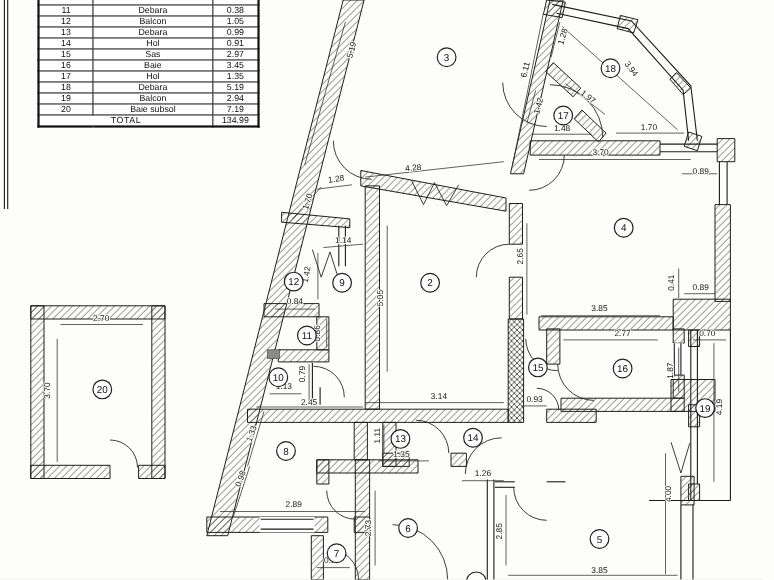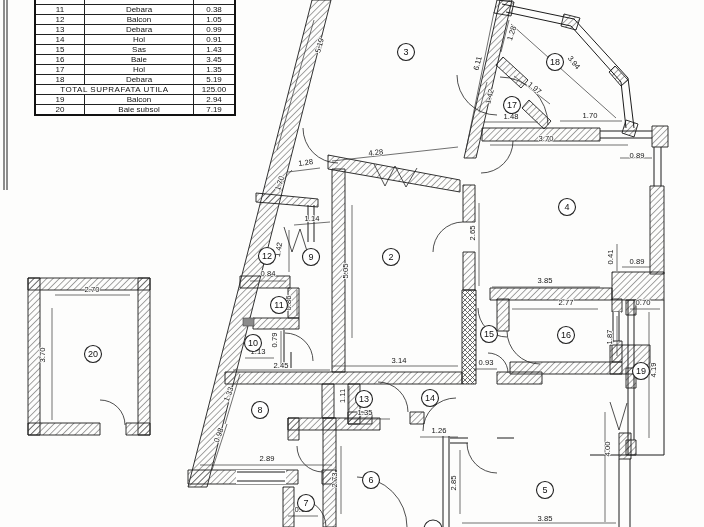--- a/index.html
+++ b/index.html
@@ -363,46 +363,46 @@
           <td class="val">0.99</td>
         </tr>
         <tr>
           <td class="no">14</td>
           <td class="nm">Hol</td>
           <td class="val">0.91</td>
         </tr>
         <tr>
           <td class="no">15</td>
           <td class="nm">Sas</td>
-          <td class="val">1.43</td>
+          <td class="val">2.97</td>
         </tr>
         <tr>
           <td class="no">16</td>
           <td class="nm">Baie</td>
           <td class="val">3.45</td>
         </tr>
         <tr>
           <td class="no">17</td>
           <td class="nm">Hol</td>
           <td class="val">1.35</td>
         </tr>
         <tr>
           <td class="no">18</td>
           <td class="nm">Debara</td>
           <td class="val">5.19</td>
         </tr>
         <tr>
-          <td colspan="2" class="merged">TOTAL SUPRAFATA UTILA</td>
-          <td class="val">125.00</td>
-        </tr>
-        <tr>
           <td class="no">19</td>
           <td class="nm">Balcon</td>
           <td class="val">2.94</td>
         </tr>
         <tr>
           <td class="no">20</td>
           <td class="nm">Baie subsol</td>
           <td class="val">7.19</td>
         </tr>
+        <tr>
+          <td colspan="2" class="merged">TOTAL</td>
+          <td class="val">134.99</td>
+        </tr>
       </tbody>
   </table>
 </div>
 
 </body></html>

